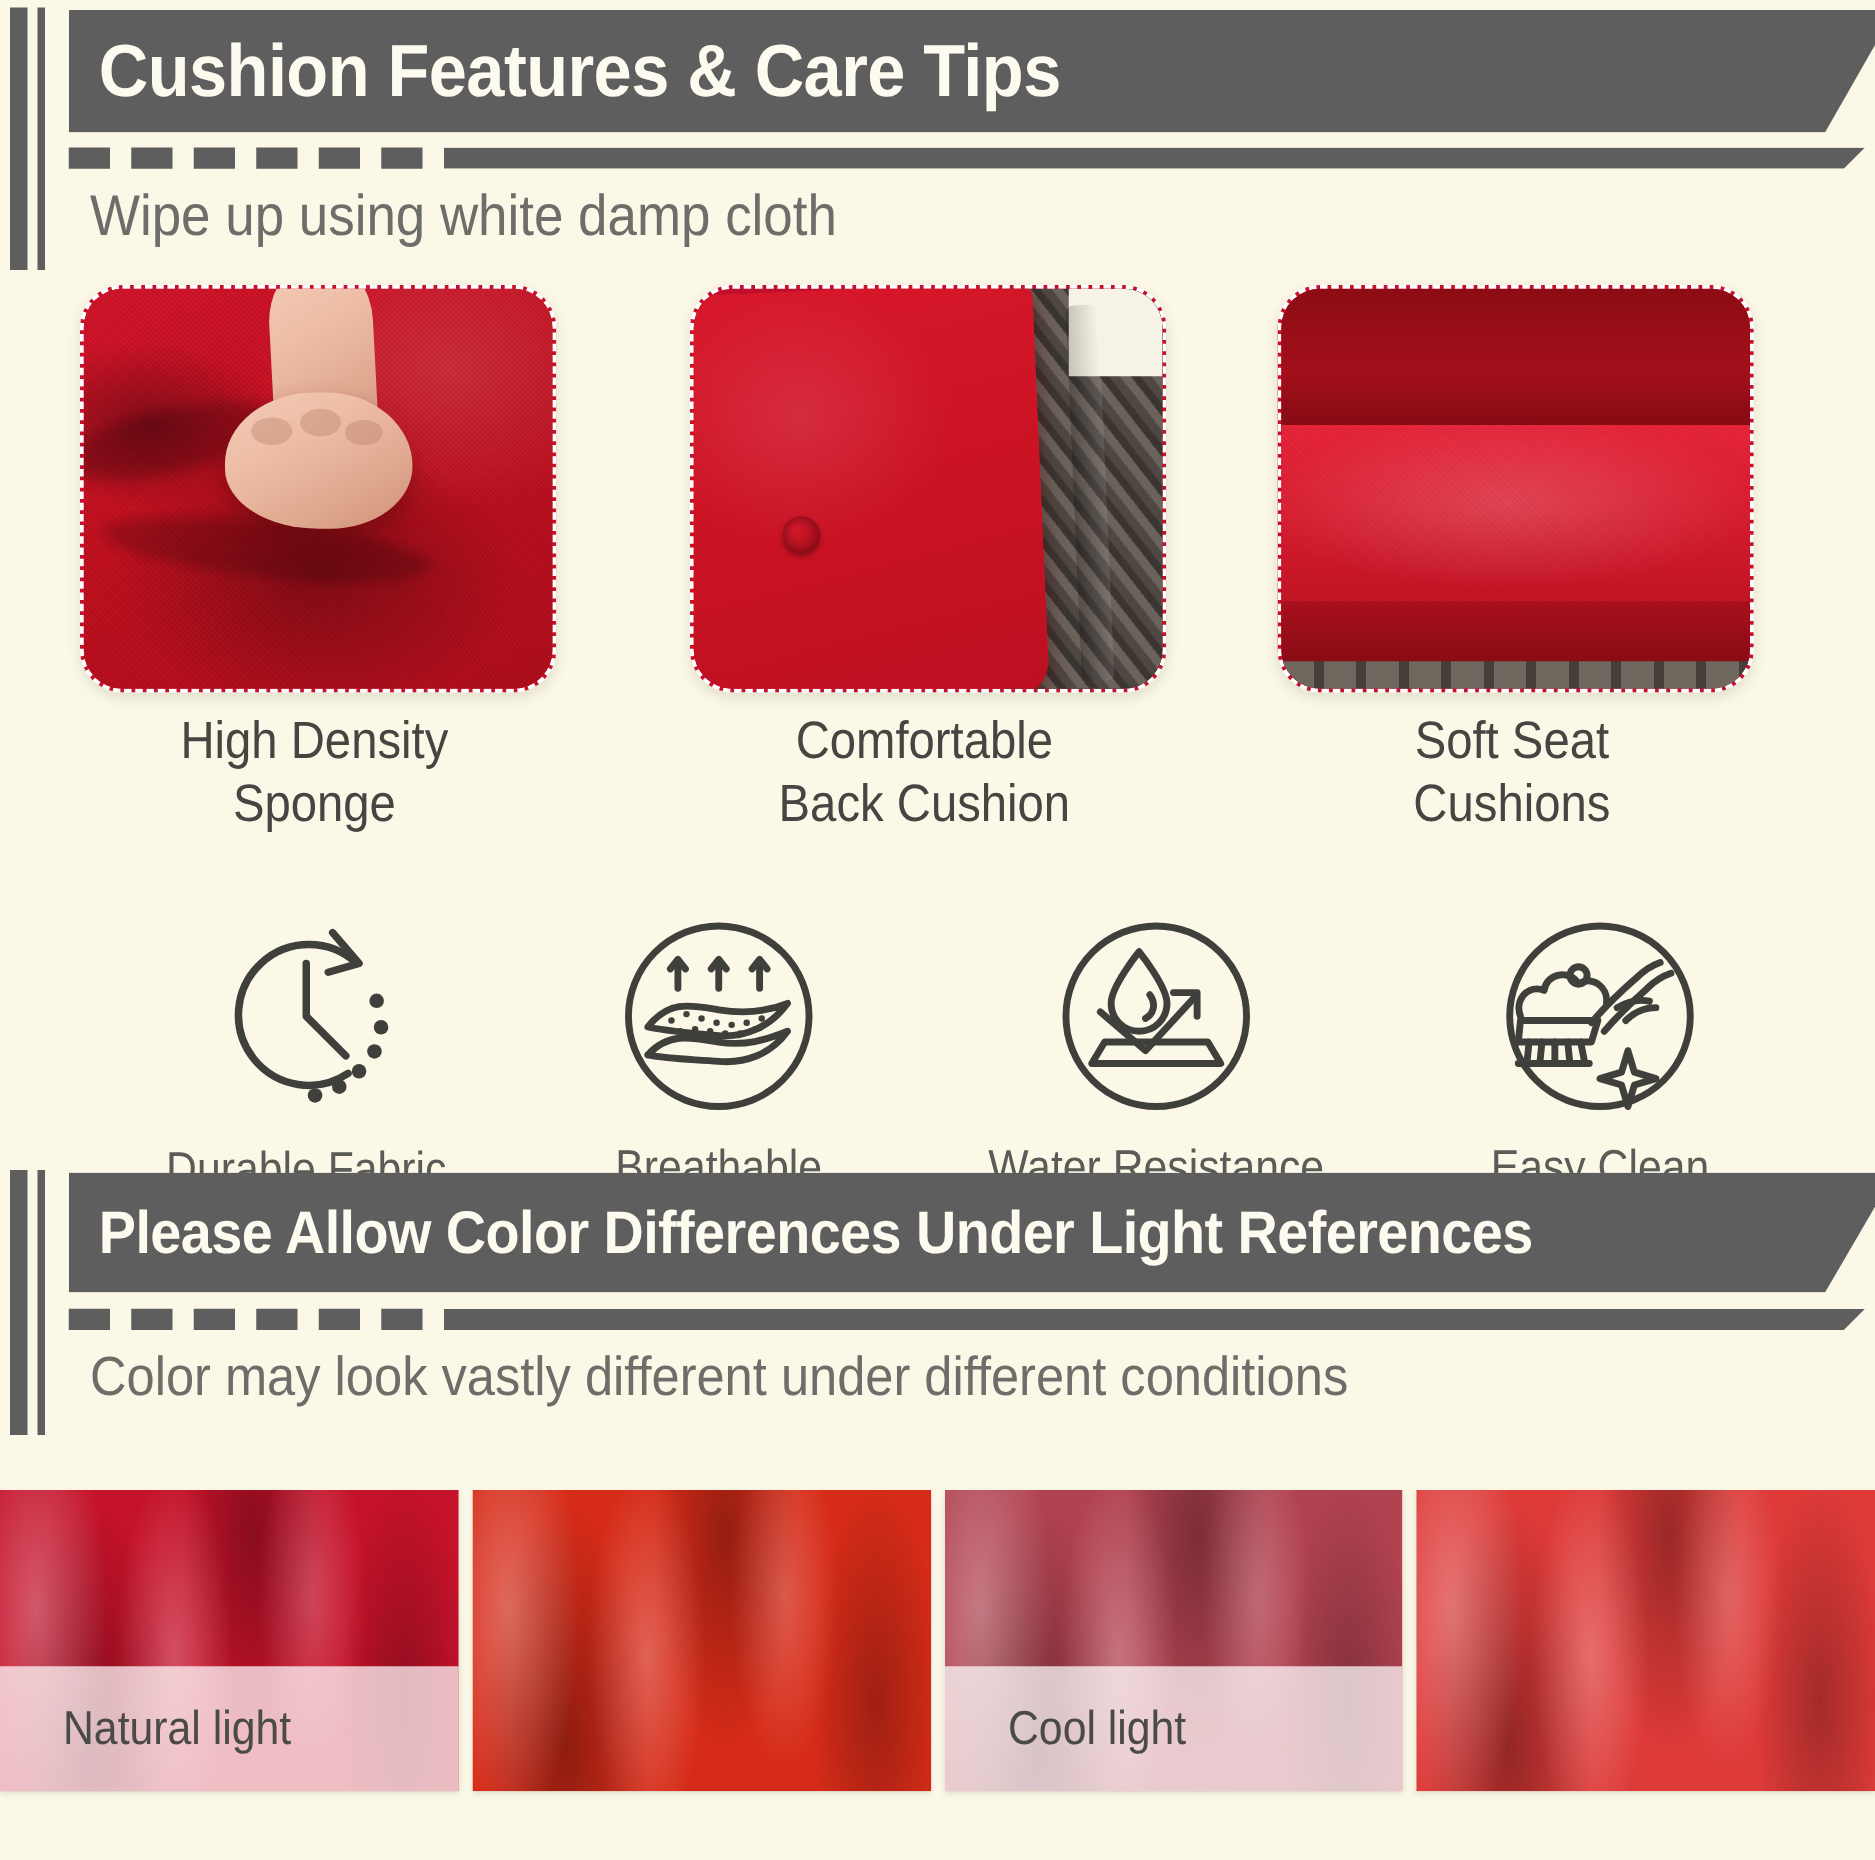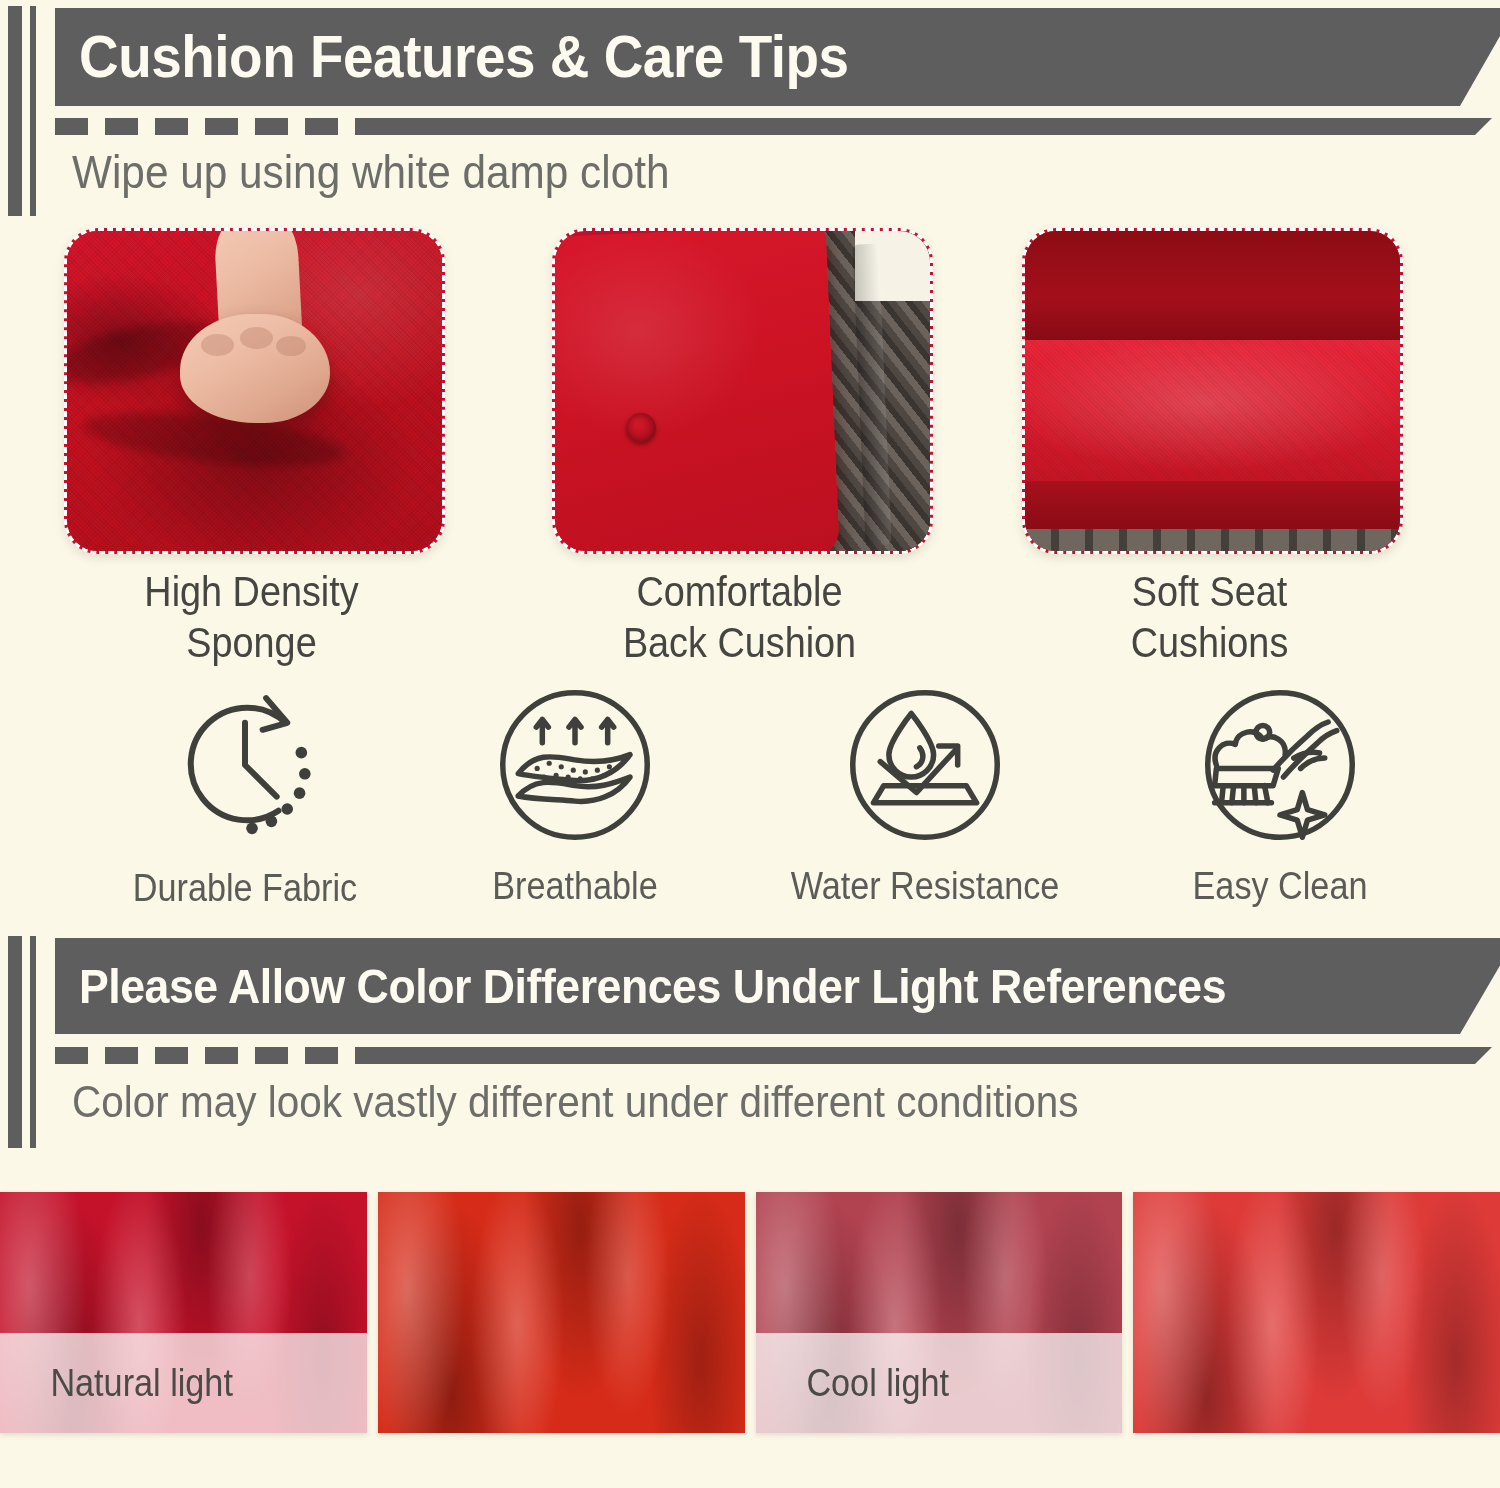--- a/index.html
+++ b/index.html
@@ -120,21 +120,21 @@
       radial-gradient(ellipse 80% 60% at 48% 38%, rgba(255,255,255,.18) 0%, rgba(255,255,255,0) 68%),
       linear-gradient(180deg,#e8263a 0%,#da1c2e 40%,#bc1322 100%);}
   .p3-weave{position:absolute;inset:0;opacity:.22;
     background-image:repeating-linear-gradient(45deg, rgba(0,0,0,.25) 0 1px, rgba(255,255,255,0) 1px 3px);}
   .p3-skirt{position:absolute;left:0;bottom:6%;width:100%;height:16%;
     background:linear-gradient(180deg,#a8101c,#870b14);}
   .p3-rattan{position:absolute;left:0;bottom:0;width:100%;height:7%;
     background:repeating-linear-gradient(90deg,#6f665d 0 26px,#453f3a 26px 34px);}
 
   
-  .icon-row{position:absolute;left:0;top:677px;width:1224px;height:232px;padding-left:28px;}
+  .icon-row{position:absolute;left:0;top:725px;width:1224px;height:232px;padding-left:28px;}
   .feat{position:absolute;text-align:center;}
   .feat svg{display:block;margin:0 auto;}
   .feat-label{
     margin-top:14px;color:#5b5b57;white-space:nowrap;
     transform:scaleX(0.9);
   }
 
   
   .swatch-row{position:absolute;left:0;top:1192px;width:1500px;height:296px;
     display:flex;gap:11px;}

